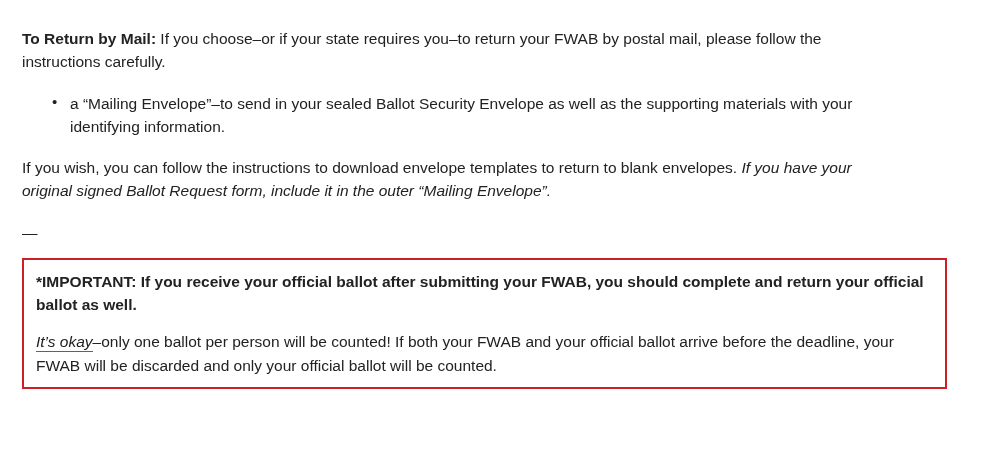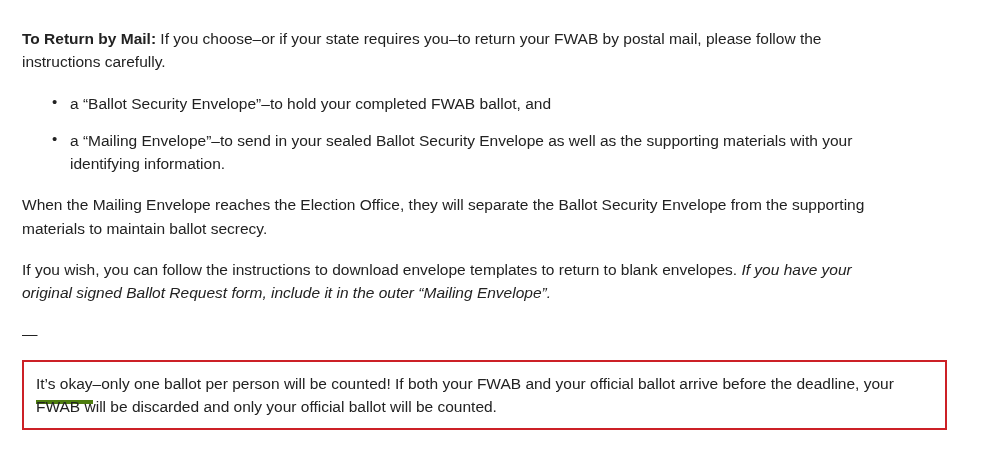--- a/index.html
+++ b/index.html
@@ -66,44 +66,44 @@
   .callout p {
     margin: 0 0 14px 0;
   }
   .callout p:last-child {
     margin-bottom: 4px;
   }
   .callout .strong-line {
     font-weight: bold;
   }
   .underline-red {
-    border-bottom: 4px solid #4d7c0f;
-    padding-bottom: 8px;
+    border-bottom: 1px solid #4d7c0f;
+    padding-bottom: 1px;
+    font-style: italic;
   }
 </style>
 </head>
 <body>
 
 <div class="page">
 
   <p>
     <span class="lead-label">To Return by Mail:</span><span> If you choose–or if your state requires you–to return your FWAB by postal mail, please follow the instructions carefully.</span>
   </p>
 
 
   <ul class="envelopes">
-    <li><span>a “Ballot Security Envelope”–to hold your completed FWAB ballot, and</span></li>
     <li><span>a “Mailing Envelope”–to send in your sealed Ballot Security Envelope as well as the supporting materials with your identifying information.</span></li>
   </ul>
 
-  <p>When the Mailing Envelope reaches the Election Office, they will separate the Ballot Security Envelope from the supporting materials to maintain ballot secrecy.</p>
 
   <p>
     <span>If you wish, you can follow the instructions to download envelope templates to return to blank envelopes. </span><span class="italic">If you have your original signed Ballot Request form, include it in the outer “Mailing Envelope”.</span>
   </p>
 
   <p class="spacer-dash">—</p>
 
   <div class="callout">
+    <p class="strong-line">*IMPORTANT: If you receive your official ballot after submitting your FWAB, you should complete and return your official ballot as well.</p>
     <p><span class="underline-red">It’s okay</span><span>–only one ballot per person will be counted! If both your FWAB and your official ballot arrive before the deadline, your FWAB will be discarded and only your official ballot will be counted.</span></p>
   </div>
 
 </div>
 
 </body></html>

